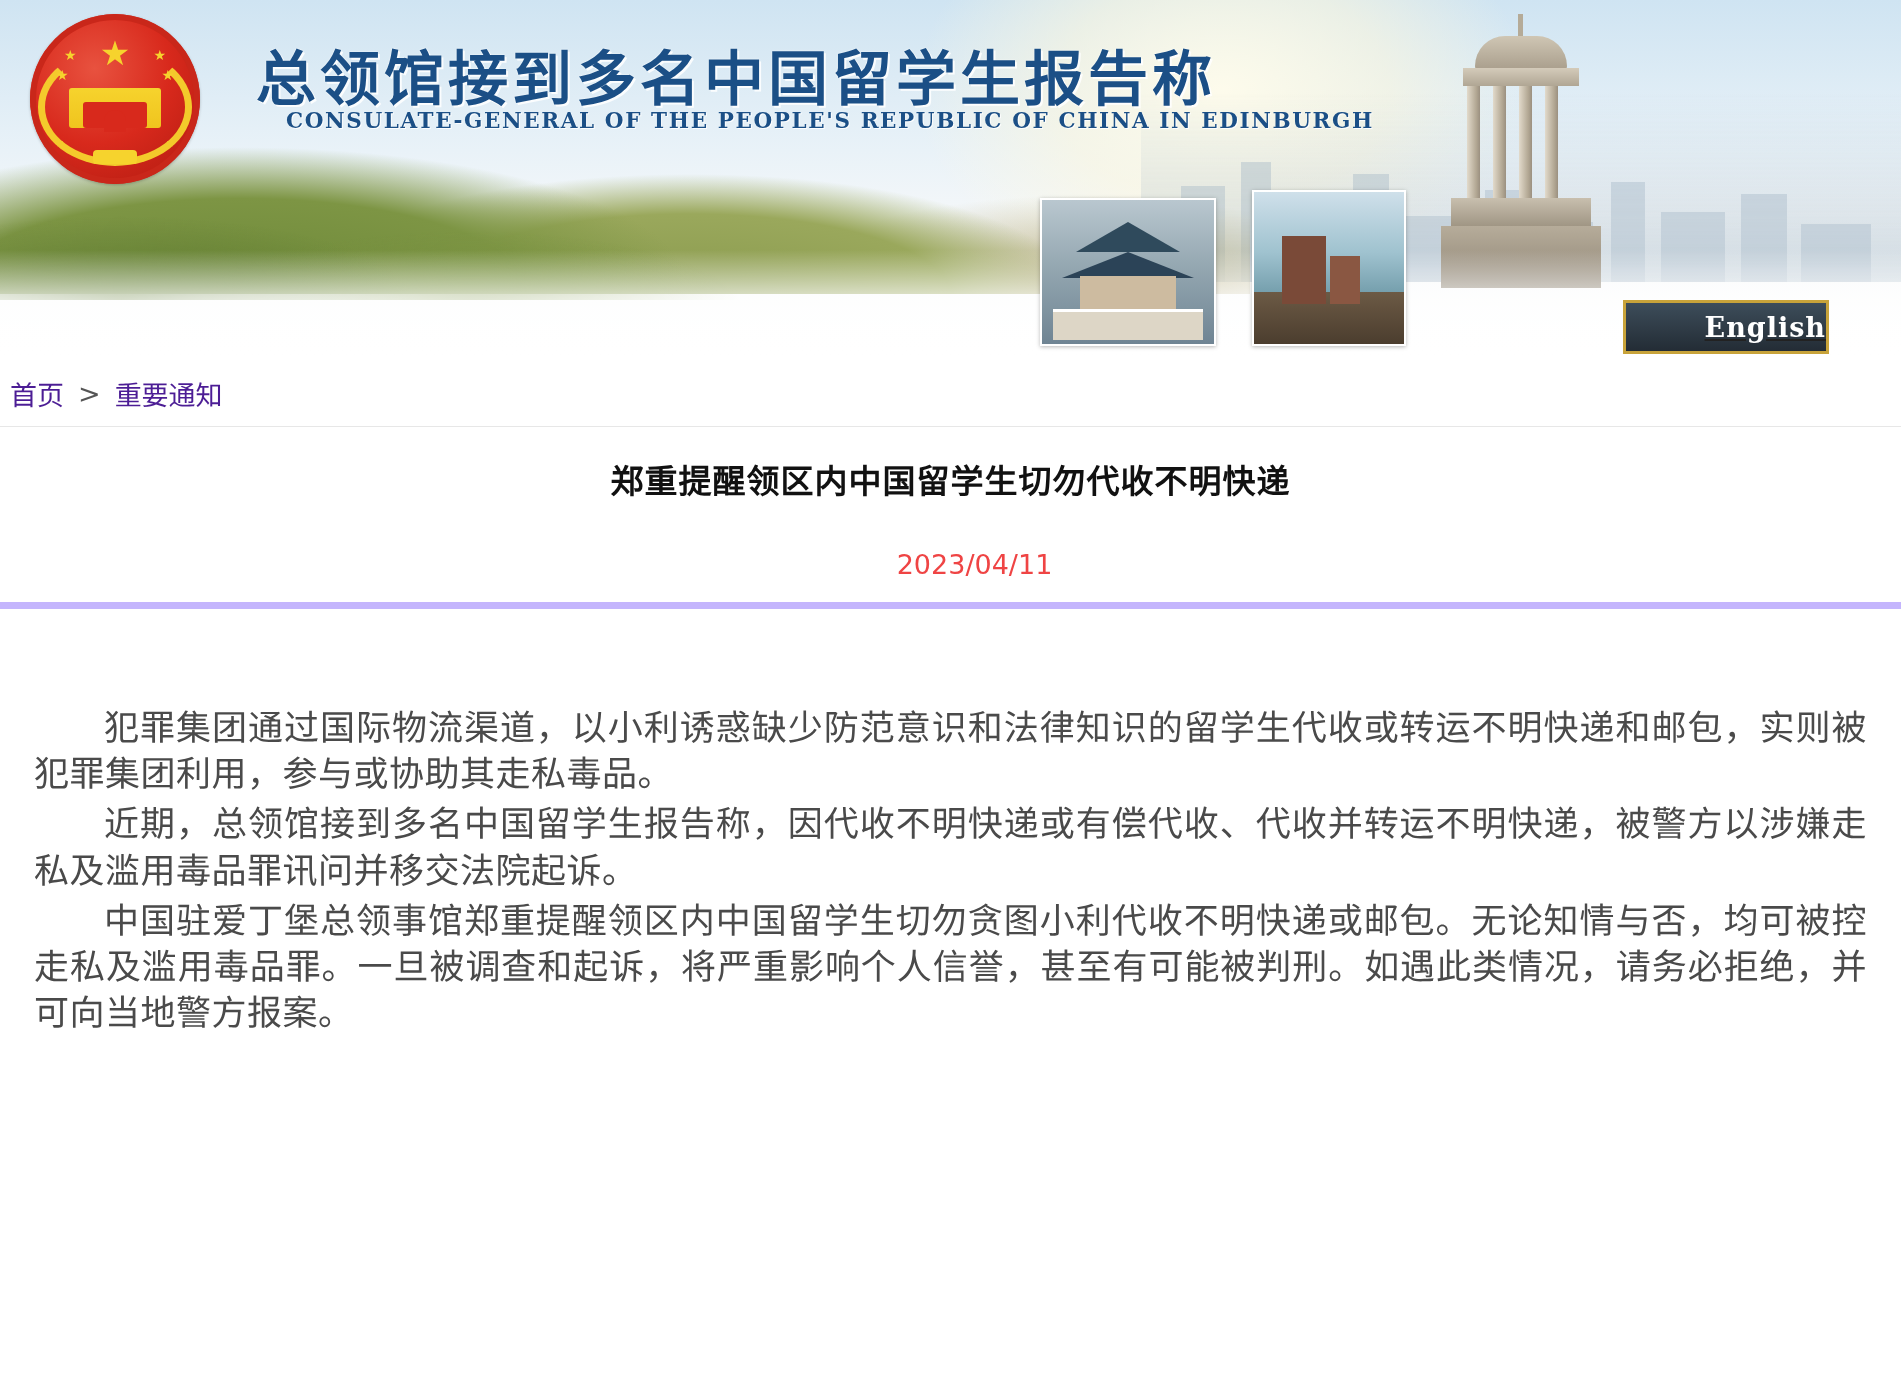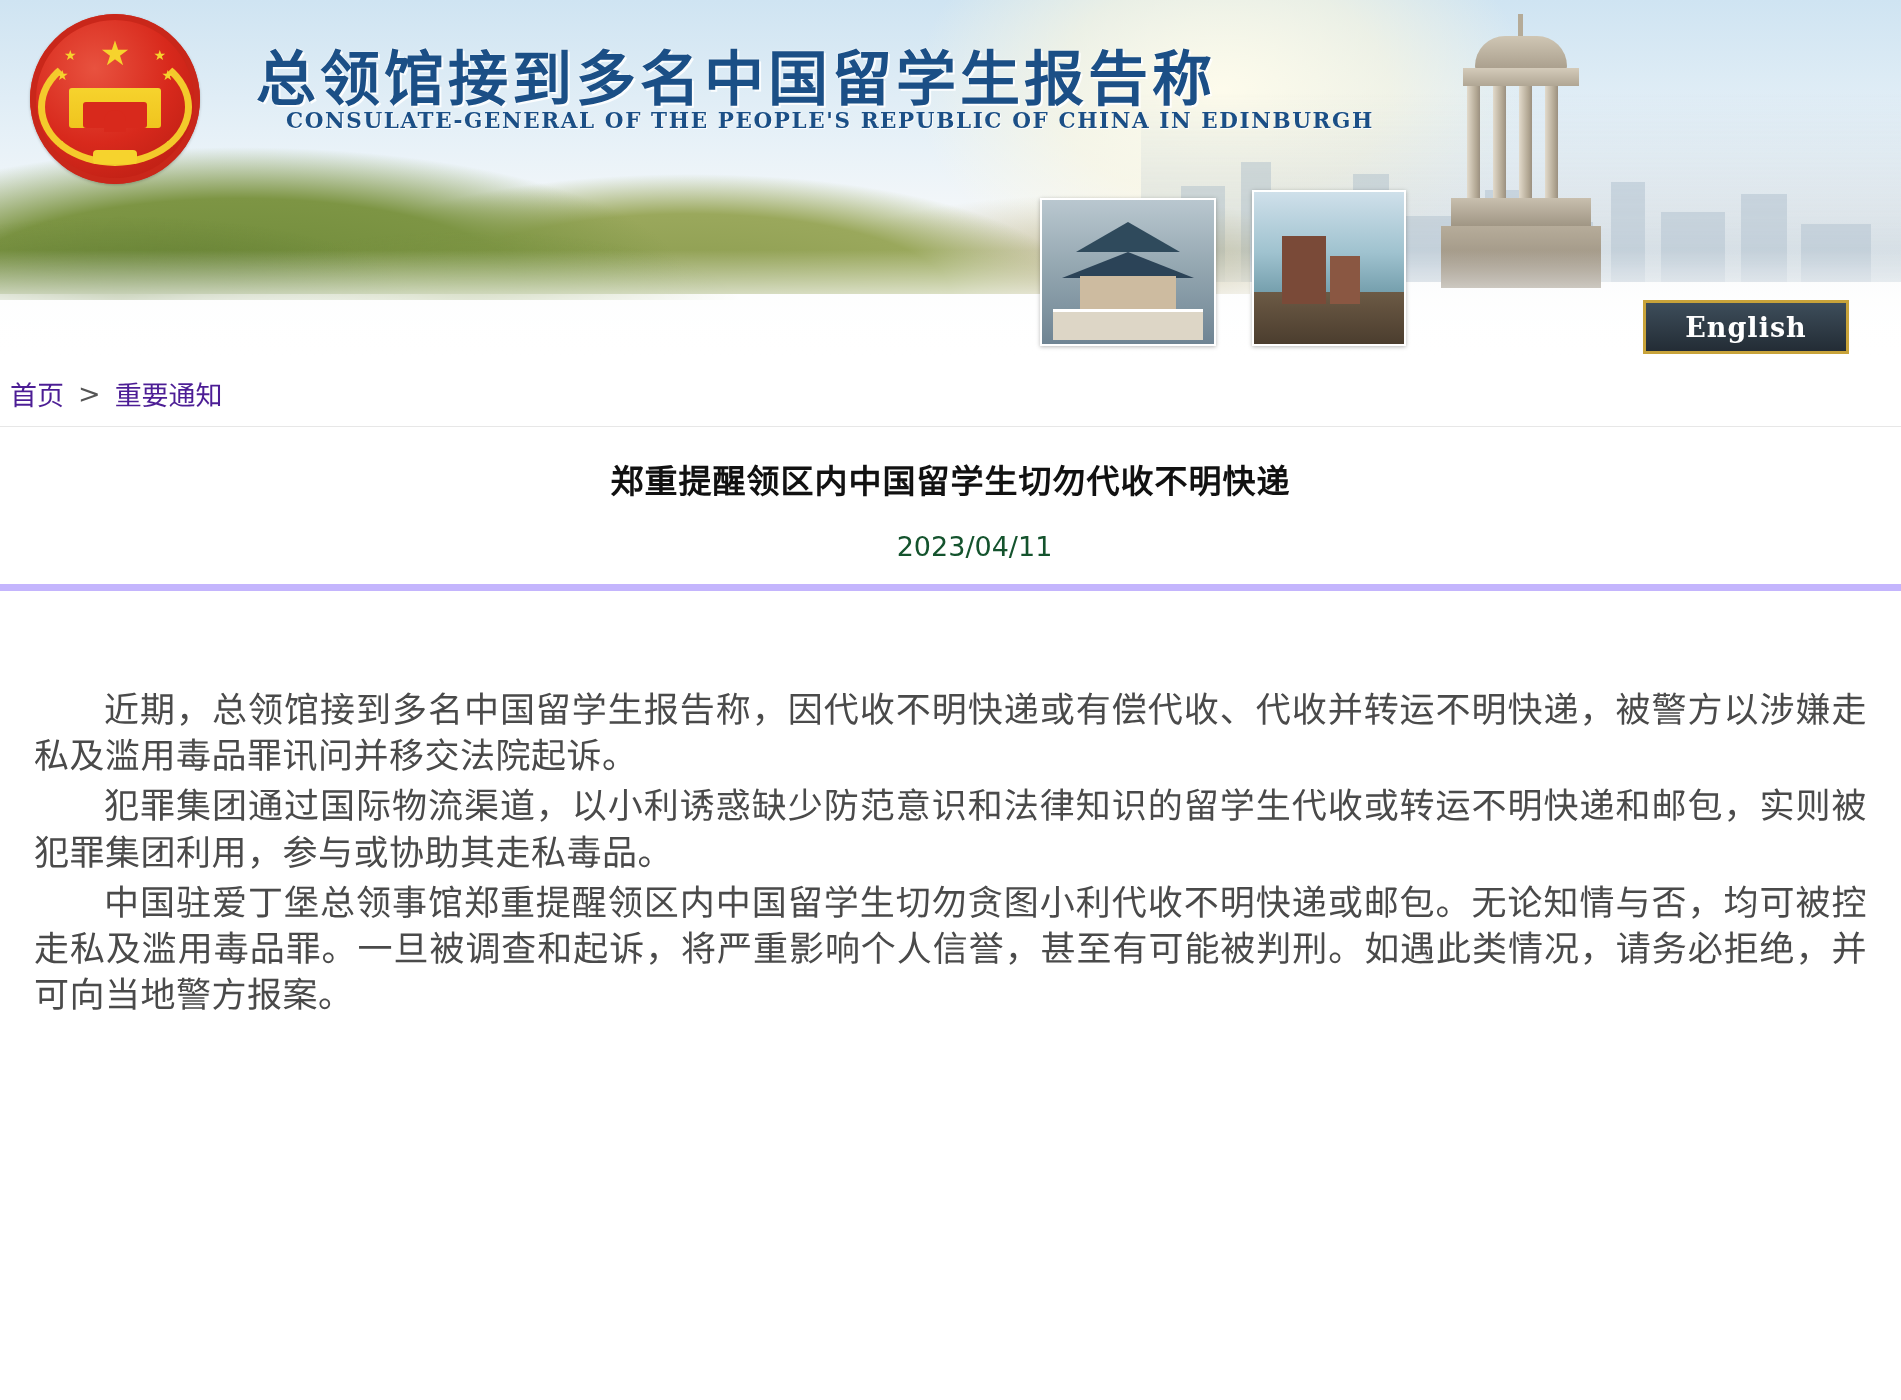--- a/index.html
+++ b/index.html
@@ -236,28 +236,29 @@
   .castle-tower {
     position:absolute;left:28px;bottom:40px;width:44px;height:68px;background:#7a4a38;
   }
   .castle-tower2 {
     position:absolute;left:76px;bottom:40px;width:30px;height:48px;background:#8a5742;
   }
 
   
   .english-btn {
     position: absolute;
-    right: 52px;
+    right: 72px;
     top: 300px;
     width: 200px;
     height: 48px;
     background: linear-gradient(180deg, #3d4d5a 0%, #232c35 100%);
     border: 3px solid #c8a33a;
-    display: flex; align-items: center; justify-content: center;
+    display: flex; align-items: center; justify-content: flex-end;
     cursor: pointer;
+    text-decoration: underline;
   }
   .english-btn span {
     color: #ffffff;
     font-family: "DejaVu Serif", "Liberation Serif", serif;
     font-weight: bold;
     font-size: 27px;
     letter-spacing: 1px;
   }
 
   
@@ -288,23 +289,23 @@
     text-align: center;
   }
   .article-title {
     font-family: "DejaVu Sans", "Liberation Sans", sans-serif;
     font-size: 33px;
     font-weight: bold;
     color: #111;
     letter-spacing: 1px;
   }
   .article-date {
-    margin-top: 28px;
+    margin-top: 46px;
     font-size: 27px;
-    color: #14532d;
+    color: #ef4444;
     font-family: "DejaVu Sans", "Liberation Sans", sans-serif;
     padding-left: 48px;
   }
 
   
   .article-body {
     padding: 96px 34px 0 34px;
   }
   .article-body p {
     margin: 0 0 4px 0;
@@ -393,16 +394,16 @@
   <span class="sep">&gt;</span>
   <a href="#">重要通知</a>
 </div>
 
 <div class="article-head">
   <div class="article-title">郑重提醒领区内中国留学生切勿代收不明快递</div>
   <div class="article-date">2023/04/11</div>
 </div>
 
 <div class="article-body">
+  <p>犯罪集团通过国际物流渠道，以小利诱惑缺少防范意识和法律知识的留学生代收或转运不明快递和邮包，实则被犯罪集团利用，参与或协助其走私毒品。</p>
   <p>近期，总领馆接到多名中国留学生报告称，因代收不明快递或有偿代收、代收并转运不明快递，被警方以涉嫌走私及滥用毒品罪讯问并移交法院起诉。</p>
-  <p>犯罪集团通过国际物流渠道，以小利诱惑缺少防范意识和法律知识的留学生代收或转运不明快递和邮包，实则被犯罪集团利用，参与或协助其走私毒品。</p>
   <p>中国驻爱丁堡总领事馆郑重提醒领区内中国留学生切勿贪图小利代收不明快递或邮包。无论知情与否，均可被控走私及滥用毒品罪。一旦被调查和起诉，将严重影响个人信誉，甚至有可能被判刑。如遇此类情况，请务必拒绝，并可向当地警方报案。</p>
 </div>
 
 </body></html>

